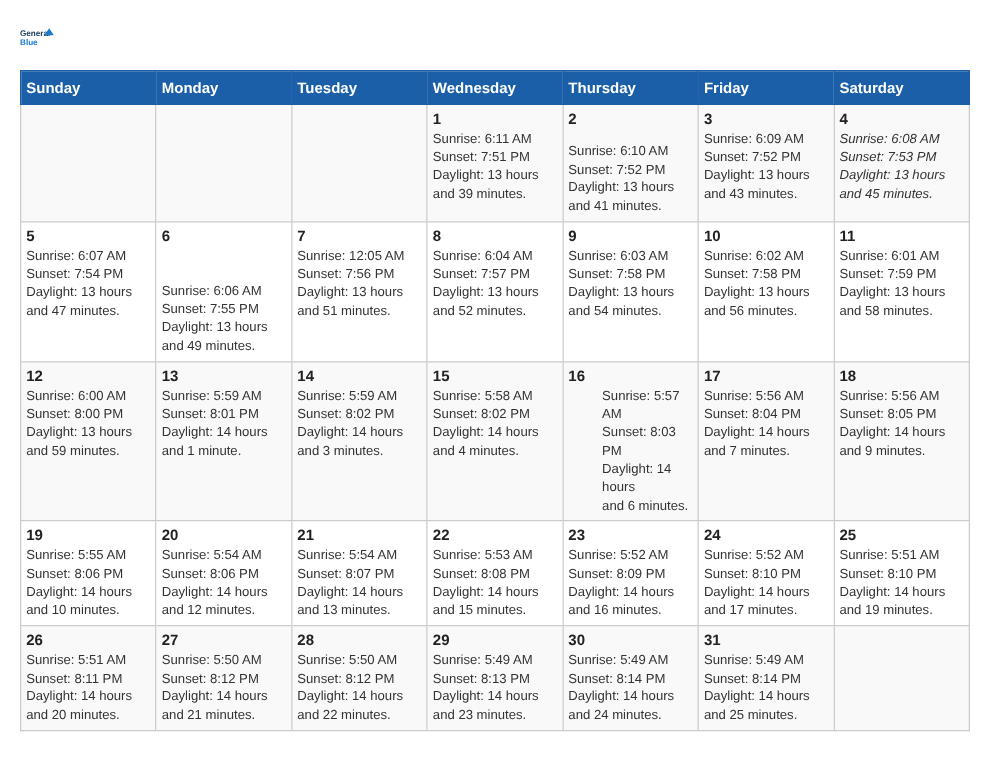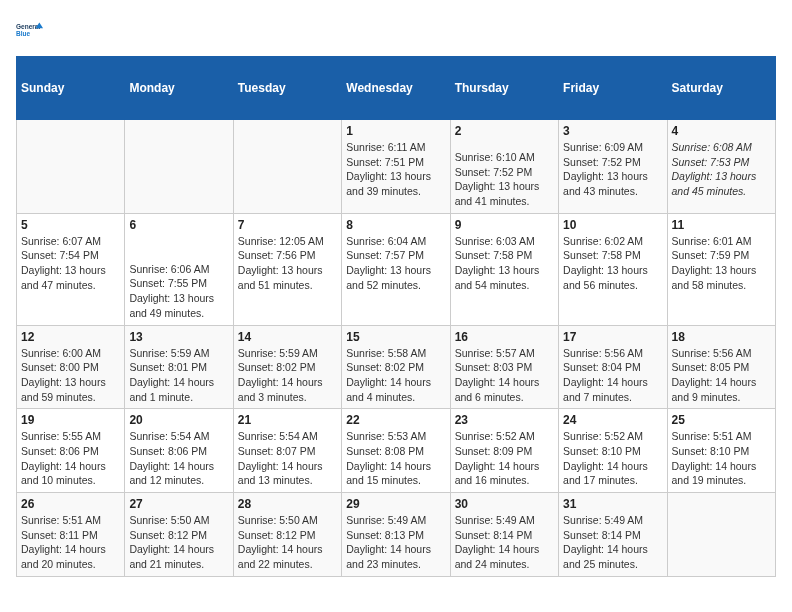--- a/index.html
+++ b/index.html
@@ -38,21 +38,21 @@
       color: #333;
     }
     table {
       width: 100%;
       border-collapse: collapse;
       font-size: 11px;
     }
     thead tr th {
       background-color: #1a5fa8;
       color: #fff;
-      padding: 24px 4px;
+      padding: 6px 4px;
       text-align: left;
       font-size: 12px;
       border: 1px solid #1a5fa8;
     }
     tbody tr td {
       border: 1px solid #ccc;
       vertical-align: top;
       padding: 4px;
       width: calc(100% / 7);
       min-height: 80px;
@@ -215,21 +215,21 @@
         </td>
         <td>
           <span class="day-number">15</span>
           <div class="day-info" style="white-space: pre-line;">Sunrise: 5:58 AM
 Sunset: 8:02 PM
 Daylight: 14 hours
 and 4 minutes.</div>
         </td>
         <td>
           <span class="day-number">16</span>
-          <div class="day-info" style="white-space: pre-line;">Sunrise: 5:57 AM
+          <div class="day-info" style="white-space: pre-line; margin-left: 27px;">Sunrise: 5:57 AM
 Sunset: 8:03 PM
 Daylight: 14 hours
 and 6 minutes.</div>
         </td>
         <td>
           <span class="day-number">17</span>
           <div class="day-info" style="white-space: pre-line;">Sunrise: 5:56 AM
 Sunset: 8:04 PM
 Daylight: 14 hours
 and 7 minutes.</div>

